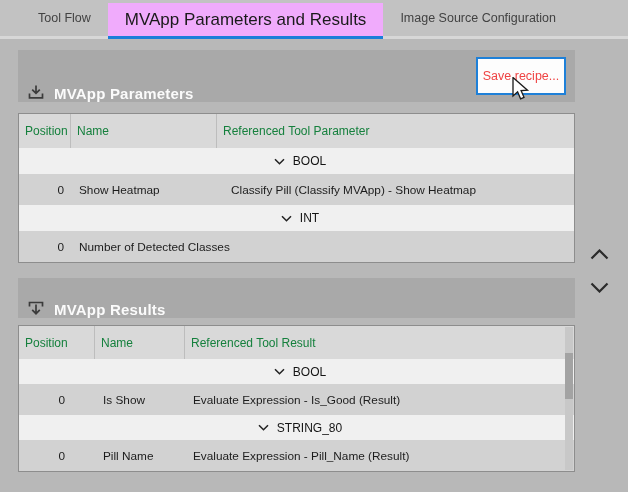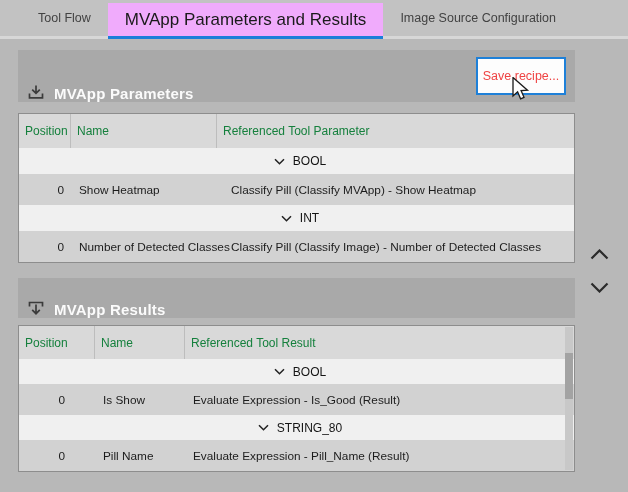--- a/index.html
+++ b/index.html
@@ -110,21 +110,20 @@
     </div>
     <div class="grow">
       <svg width="11" height="7" viewBox="0 0 11 7">
         <polyline points="1,1.2 5.5,5.8 10,1.2" fill="none" stroke="#222" stroke-width="1.5"></polyline>
         </svg>
       <span>INT</span>
     </div>
     <div class="drow">
       <div class="td c-pos">0</div>
       <div class="td c-name">Number of Detected Classes</div>
-      <div class="td c-ref">Classify Pill (Classify Image) - Number of Detected Classes</div>
     </div>
   </div>
 
   <div class="sec-header" id="results-header">
     <span class="sec-icon">
       <svg width="18" height="18" viewBox="0 0 18 18">
         <path d="M2.5 6.5 V2.5 H15.5 V6.5 M9 4.5 V13.7 M5.2 9.9 L9 13.7 L12.8 9.9" fill="none" stroke="#3b3b3b" stroke-width="1.7"></path>
       </svg>
     </span>
     <span class="sec-title">MVApp Results</span>

